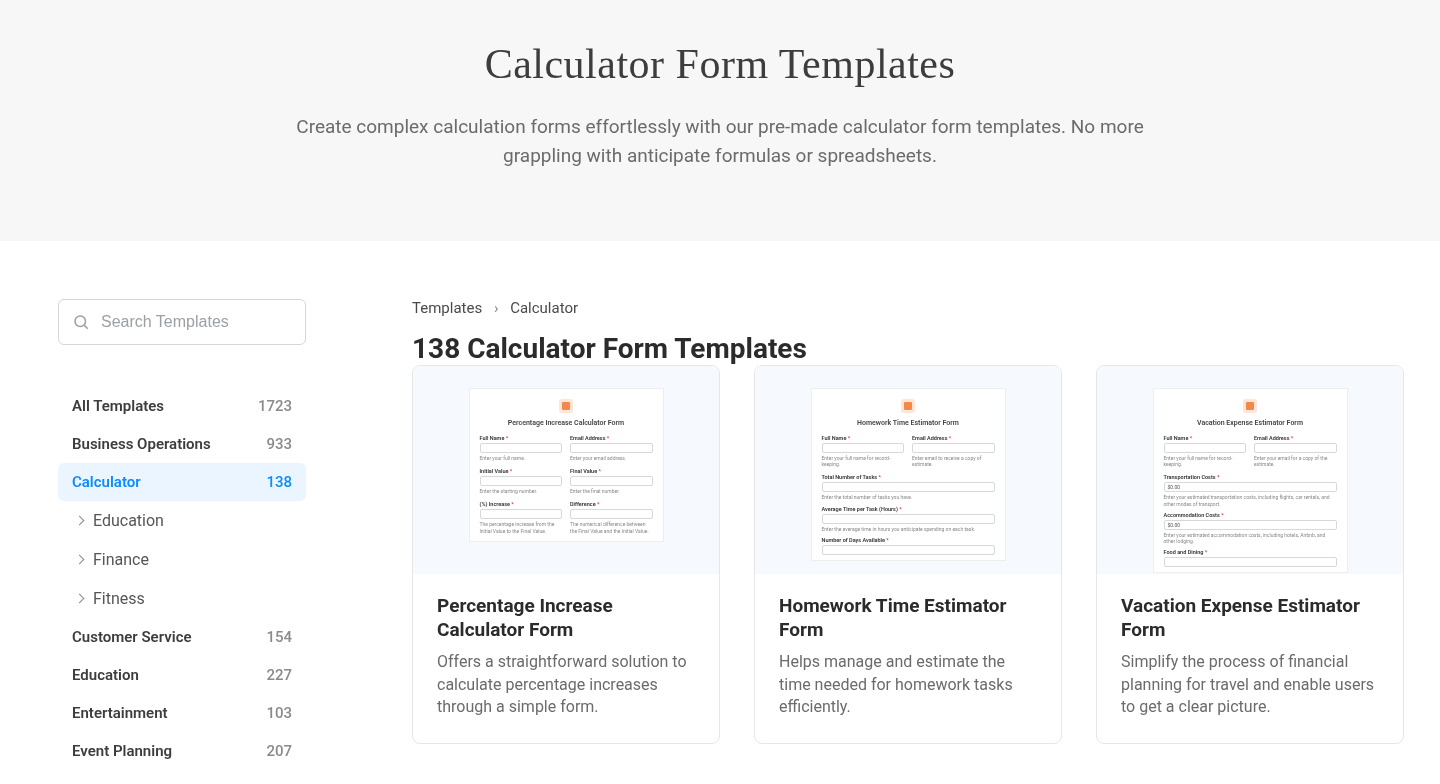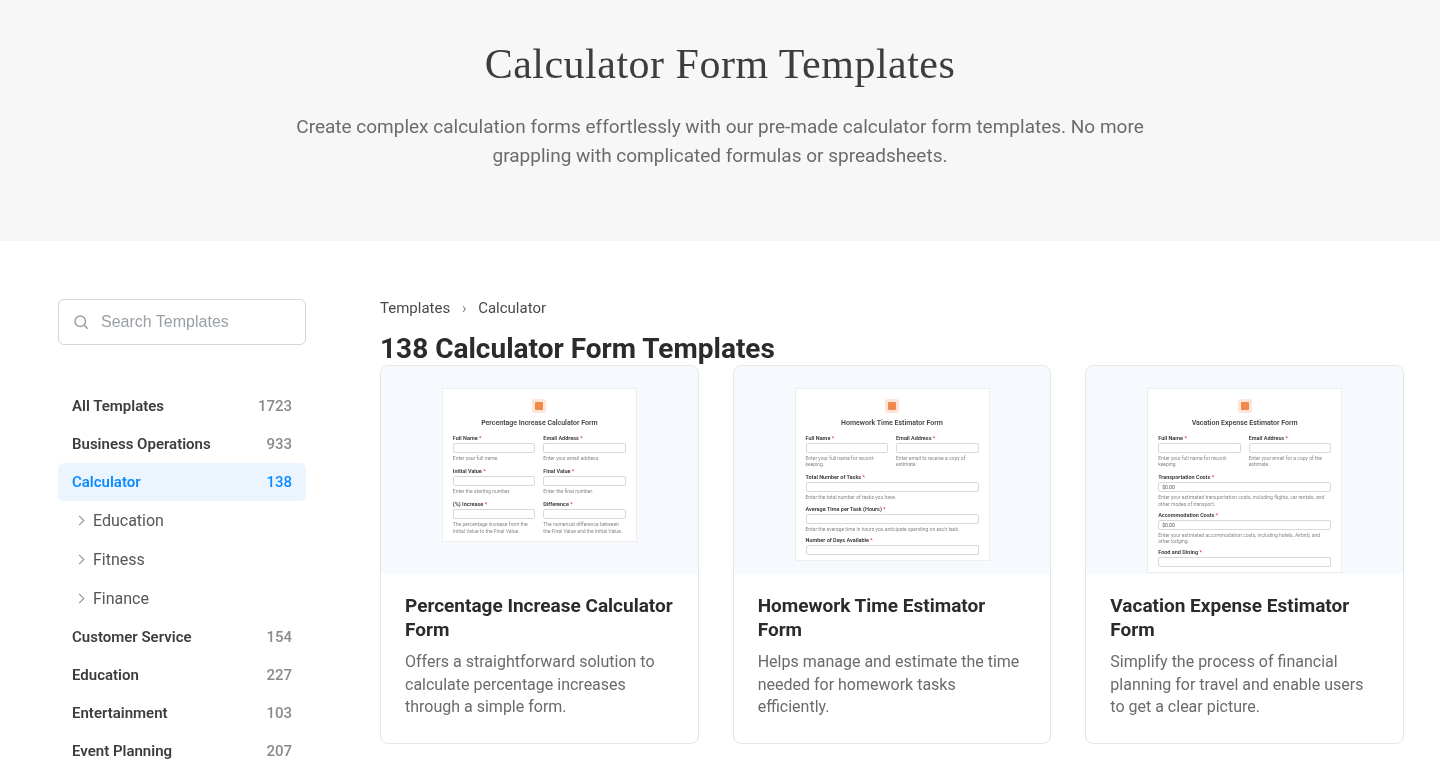--- a/index.html
+++ b/index.html
@@ -1,20 +1,20 @@
 <!DOCTYPE html>
 <html><head>
 <meta charset="utf-8">
 <style>
   * { box-sizing: border-box; margin: 0; padding: 0; }
   body { font-family: -apple-system, BlinkMacSystemFont, "Segoe UI", Roboto, "Helvetica Neue", Arial, sans-serif; color: #333; background: #fff; }
   .hero { background: #f7f7f7; text-align: center; padding: 40px 40px 70px 40px; }
   .hero h1 { font-family: Georgia, "Times New Roman", serif; font-weight: 400; font-size: 42px; color: #3d3d3d; letter-spacing: 0.5px; margin-bottom: 24px; }
   .hero p { font-size: 19px; color: #6b6b6b; max-width: 920px; margin: 0 auto; line-height: 1.55; }
-  .content { display: flex; padding: 58px 36px 0 58px; gap: 74px; }
+  .content { display: flex; padding: 58px 36px 0 58px; gap: 106px; }
   .sidebar { width: 248px; flex-shrink: 0; }
   .search-wrap { position: relative; width: 100%; margin-bottom: 42px; }
   .search-wrap svg { position: absolute; left: 14px; top: 50%; transform: translateY(-50%); width: 18px; height: 18px; fill: none; stroke: #9aa0a6; stroke-width: 2; }
   .search-input { width: 100%; height: 46px; border: 1px solid #d6d6d6; border-radius: 6px; padding: 0 12px 0 42px; font-size: 16px; color: #333; outline: none; }
   .search-input::placeholder { color: #9aa0a6; }
   .cat-list { list-style: none; }
   .cat-item { display: flex; align-items: center; justify-content: space-between; padding: 10px 14px; font-size: 15px; color: #3d3d3d; font-weight: 600; cursor: pointer; border-radius: 6px; }
   .cat-item .count { color: #8a8a8a; font-weight: 500; }
   .cat-item.active { background: #eaf5ff; color: #0d8bff; }
   .cat-item.active .count { color: #0d8bff; }
@@ -40,21 +40,21 @@
   .miniform .hint { font-size: 5px; color: #888; line-height: 1.25; margin-bottom:5px; }
   .card-body { padding: 20px 24px 24px 24px; }
   .card-title { font-size: 19px; font-weight: 700; color: #2b2b2b; line-height: 1.25; margin-bottom: 10px; }
   .card-desc { font-size: 16px; color: #6b6b6b; line-height: 1.4; }
 </style>
 </head>
 <body>
 
 <section class="hero">
   <h1>Calculator Form Templates</h1>
-  <p>Create complex calculation forms effortlessly with our pre-made calculator form templates. No more grappling with complicated formulas or spreadsheets.</p>
+  <p>Create complex calculation forms effortlessly with our pre-made calculator form templates. No more grappling with anticipate formulas or spreadsheets.</p>
 </section>
 
 <div class="content">
   <aside class="sidebar">
     <div class="search-wrap">
       <svg viewBox="0 0 24 24">
           <circle cx="11" cy="11" r="7"></circle>
           <line x1="21" y1="21" x2="16.5" y2="16.5"></line>
         </svg>
       <input class="search-input" type="text" placeholder="Search Templates" style="">
@@ -71,25 +71,25 @@
         <li class="cat-item active">
           <span>Calculator</span>
           <span class="count">138</span>
         </li>
         <li class="sub-item">
           <span class="chevron"></span>
           <span>Education</span>
         </li>
         <li class="sub-item">
           <span class="chevron"></span>
-          <span>Fitness</span>
+          <span>Finance</span>
         </li>
         <li class="sub-item">
           <span class="chevron"></span>
-          <span>Finance</span>
+          <span>Fitness</span>
         </li>
         <li class="cat-item">
           <span>Customer Service</span>
           <span class="count">154</span>
         </li>
         <li class="cat-item">
           <span>Education</span>
           <span class="count">227</span>
         </li>
         <li class="cat-item">

